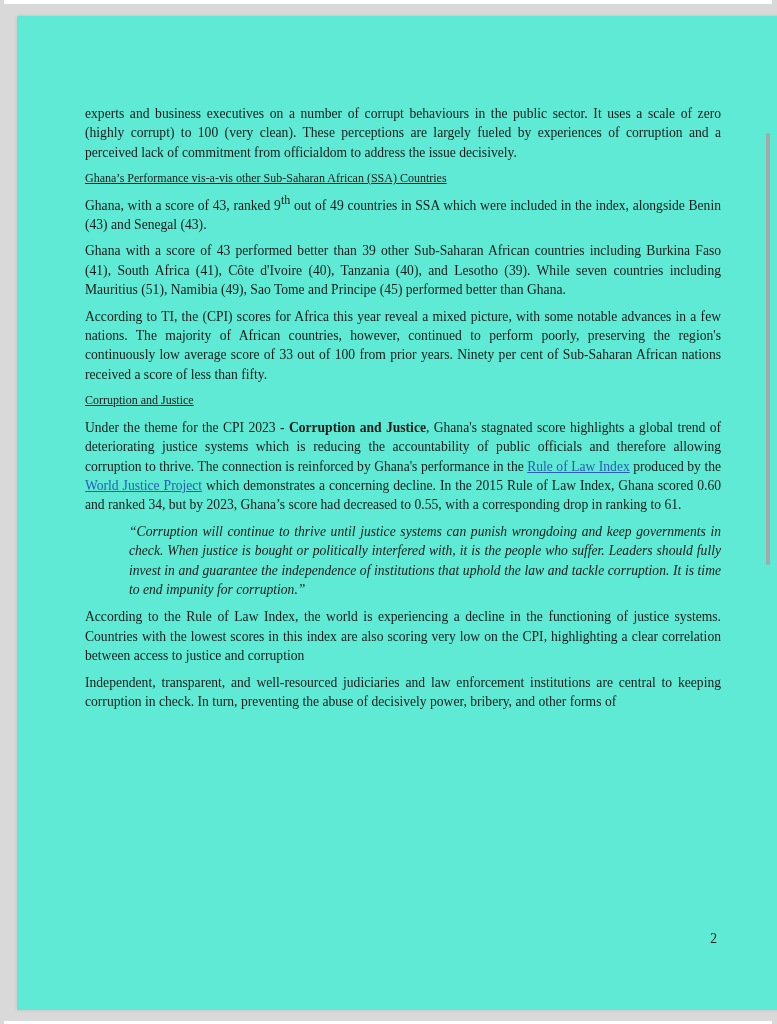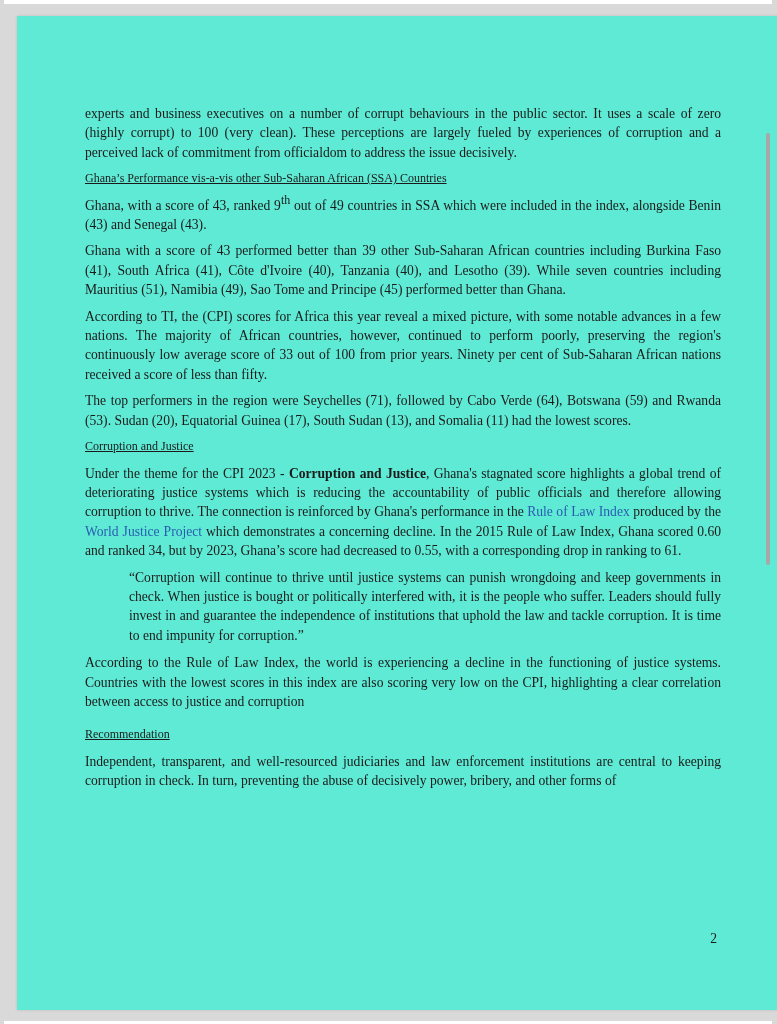--- a/index.html
+++ b/index.html
@@ -26,24 +26,24 @@
   .content {
     position: absolute; left: 68px; top: 88px; width: 636px;
     font-size: 13.6px; line-height: 19.4px;
   }
   p { margin: 0 0 7px 0; text-align: justify; }
   h3 {
     margin: 0 0 7px 0; font-size: 12px; font-weight: normal;
     text-decoration: underline; line-height: 19.4px;
   }
   .gap-big { margin-top: 14px; }
-  a.link { color: #2a5db0; }
+  a.link { color: #2a5db0; text-decoration: underline; }
   sup { font-size: 12px; line-height: 0; }
   .quote {
-    margin: 0 0 8px 44px; text-align: justify;
+    margin: 0 0 8px 44px; font-style: italic; text-align: justify;
   }
   .page-number {
     position: absolute; right: 68px; top: 915px; font-size: 13.6px;
   }
   .scrollbar {
     position: absolute; left: 766px; top: 133px; width: 4px; height: 432px;
     background: #a8a8a8; border-radius: 2px;
   }
 </style>
 </head>
@@ -56,32 +56,30 @@
     <p>experts and business executives on a number of corrupt behaviours in the public sector.  It uses a scale of zero (highly corrupt) to 100 (very clean). These perceptions are largely fueled by experiences of corruption and a perceived lack of commitment from officialdom to address the issue decisively.</p>
 
     <h3>Ghana’s Performance vis-a-vis other Sub-Saharan African (SSA) Countries</h3>
 
     <p><span>Ghana, with a score of 43, ranked 9</span><sup>th</sup><span> out of 49 countries in SSA which were included in the index, alongside Benin (43) and Senegal (43).</span></p>
 
     <p>Ghana with a score of 43 performed better than 39 other Sub-Saharan African countries including Burkina Faso (41), South Africa (41), Côte d'Ivoire (40), Tanzania (40), and Lesotho (39). While seven countries including Mauritius (51), Namibia (49), Sao Tome and Principe (45) performed better than Ghana.</p>
 
     <p>According to TI, the (CPI) scores for Africa this year reveal a mixed picture, with some notable advances in a few nations. The majority of African countries, however, continued to perform poorly, preserving the region's continuously low average score of 33 out of 100 from prior years. Ninety per cent of Sub-Saharan African nations received a score of less than fifty.</p>
 
-    <p>The top performers in the region were Seychelles (71), followed by Cabo Verde (64), Botswana (59) and Rwanda (53). Sudan (20), Equatorial Guinea (17), South Sudan (13), and Somalia (11) had the lowest scores.</p>
 
     <h3>Corruption and Justice</h3>
 
     <p><span>Under the theme for the CPI 2023 - </span><b>Corruption and Justice</b><span>, Ghana's stagnated score highlights a global trend of deteriorating justice systems which is reducing the accountability of public officials and therefore allowing corruption to thrive. The connection is reinforced by Ghana's performance in the </span><a class="link">Rule of Law Index</a><span> produced by the </span><a class="link">World Justice Project</a><span> which demonstrates a concerning decline. In the 2015 Rule of Law Index, Ghana scored 0.60 and ranked 34, but by 2023, Ghana’s score had decreased to 0.55, with a corresponding drop in ranking to 61.</span></p>
 
 
     <p class="quote">“Corruption will continue to thrive until justice systems can punish wrongdoing and keep governments in check. When justice is bought or politically interfered with, it is the people who suffer. Leaders should fully invest in and guarantee the independence of institutions that uphold the law and tackle corruption. It is time to end impunity for corruption.”</p>
 
     <p>According to the Rule of Law Index, the world is experiencing a decline in the functioning of justice systems. Countries with the lowest scores in this index are also scoring very low on the CPI, highlighting a clear correlation between access to justice and corruption</p>
 
-    <h3 class="gap-big">Recommendation</h3>
 
     <p>Independent, transparent, and well-resourced judiciaries and law enforcement institutions are central to keeping corruption in check. In turn, preventing the abuse of decisively power, bribery, and other forms of</p>
   </div>
 
   <div class="page-number">2</div>
 </div>
 
 <div class="next-page"></div>
 
 <div class="scrollbar"></div>

